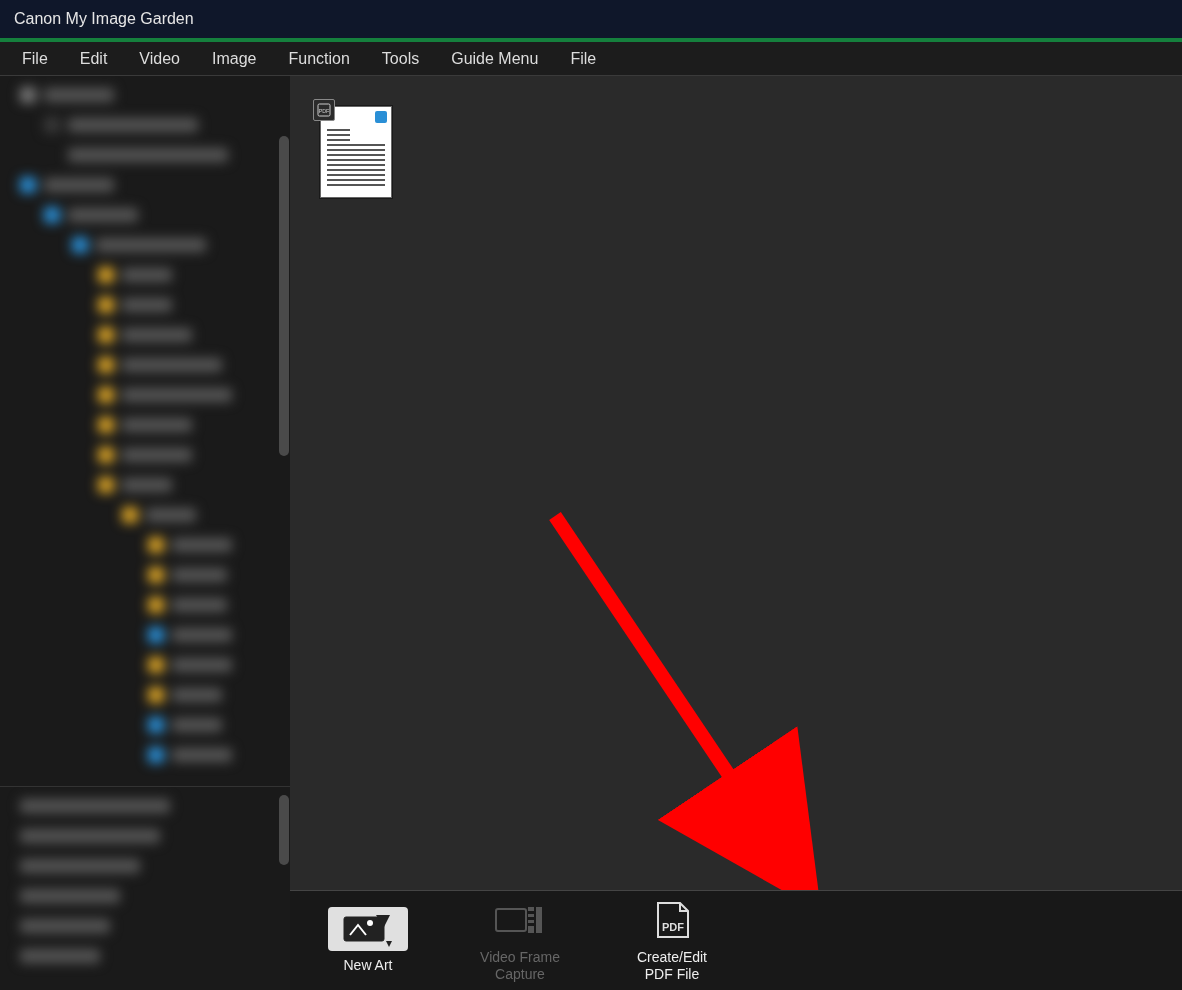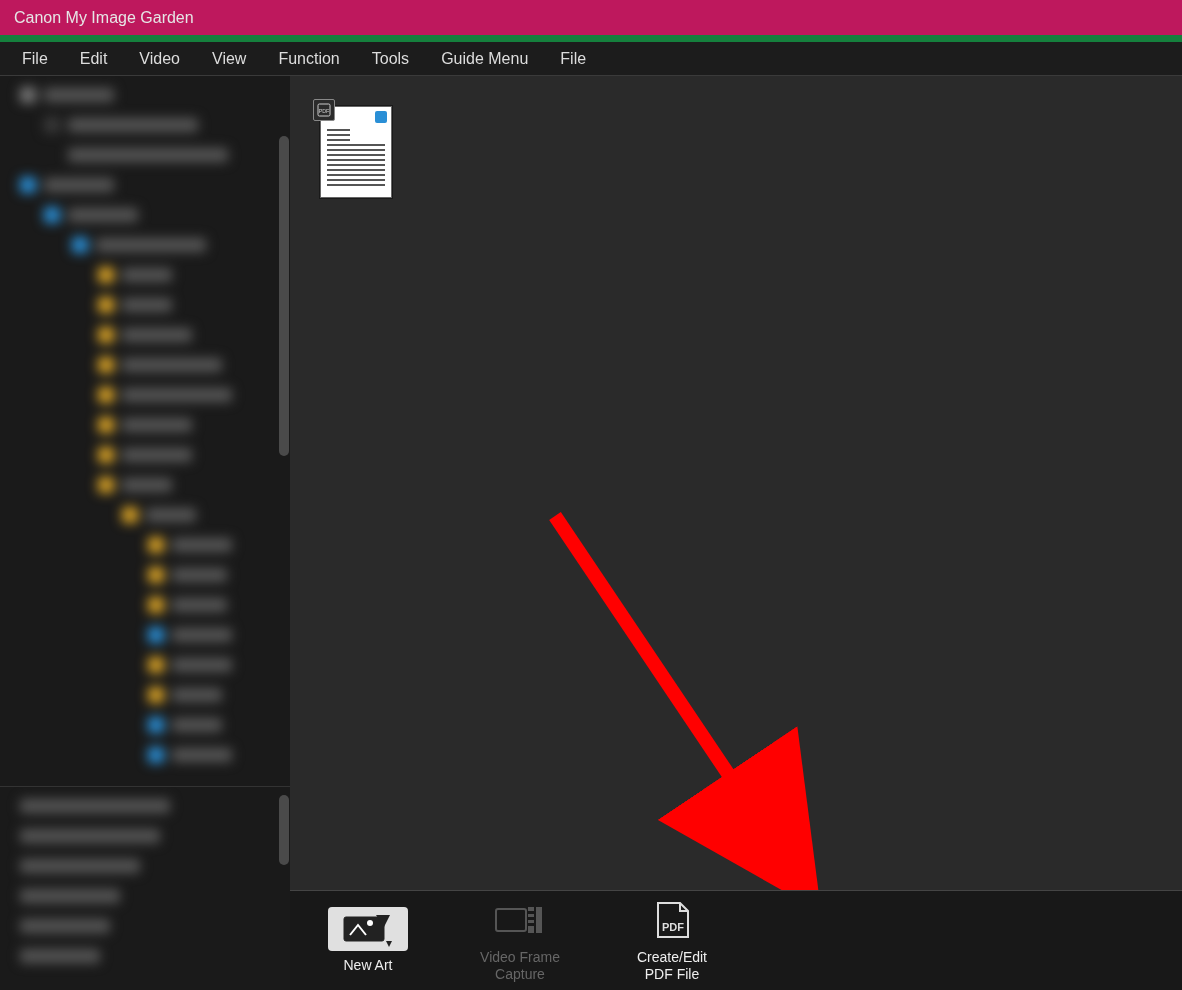--- a/index.html
+++ b/index.html
@@ -6,27 +6,27 @@
   html, body {
     width: 1182px;
     height: 990px;
     background: #000;
     font-family: "Segoe UI", Arial, sans-serif;
     color: #ddd;
     overflow: hidden;
   }
   .titlebar {
     height: 42px;
-    background: #be185d;
+    background: #0f172a;
     display: flex;
     align-items: center;
     padding: 0 14px;
     font-size: 16px;
     color: #e6e6e6;
-    border-bottom: 7px solid #15803d;
+    border-bottom: 4px solid #15803d;
   }
   .menubar {
     height: 34px;
     background: #1c1c1c;
     display: flex;
     align-items: center;
     padding: 0 6px;
     border-bottom: 1px solid #3a3a3a;
     font-size: 16px;
   }
@@ -192,21 +192,21 @@
 <body>
 
 <div class="titlebar">
   <span>Canon My Image Garden</span>
 </div>
 
 <div class="menubar">
   <div class="menu-item">File</div>
   <div class="menu-item">Edit</div>
   <div class="menu-item">Video</div>
-  <div class="menu-item">View</div>
+  <div class="menu-item">Image</div>
   <div class="menu-item">Function</div>
   <div class="menu-item">Tools</div>
   <div class="menu-item">Guide Menu</div>
   <div class="menu-item">File</div>
 </div>
 
 <div class="workspace">
 
   <div class="sidebar">
     <div class="sidebar-upper">

